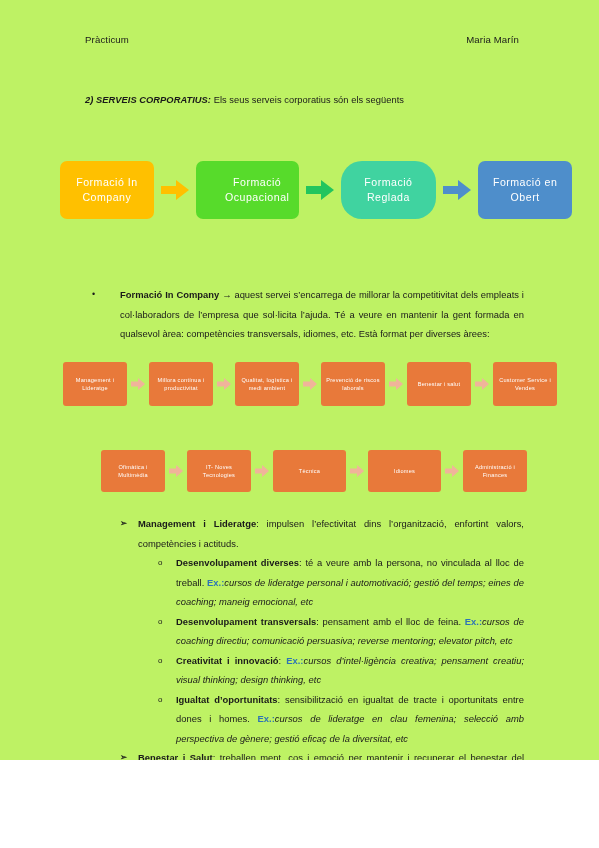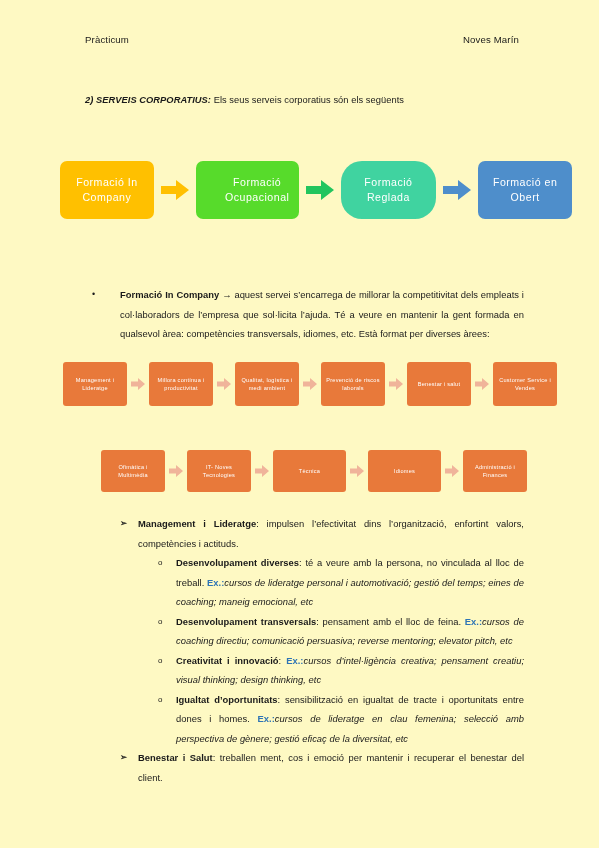--- a/index.html
+++ b/index.html
@@ -7,22 +7,22 @@
     padding: 0;
     background: #ffffff;
   }
   body {
     font-family: "Liberation Sans", sans-serif;
     color: #1a1a1a;
   }
   .page {
     position: relative;
     width: 599px;
-    height: 848px;
-    background: #fef9c3;
+    height: 760px;
+    background: #bef264;
     overflow: hidden;
   }
 
   
   .doc-header {
     position: absolute;
     left: 85px;
     top: 34px;
     width: 434px;
     display: flex;
@@ -176,21 +176,21 @@
   i { font-style: italic; margin-top: 35px; }
   .ex { color: #2E74B5; font-weight: bold; }
 </style>
 </head>
 <body>
 
 <div class="page">
 
   <div class="doc-header">
     <span>Pràcticum</span>
-    <span>Noves Marín</span>
+    <span>Maria Marín</span>
   </div>
 
   <div class="section-heading">
     <span class="strong">2) SERVEIS CORPORATIUS</span><span class="strong">:</span><span> Els seus serveis corporatius són els següents</span>
   </div>
 
   <div class="flow-top">
     <div class="node n1">Formació In Company</div>
     <svg class="arrow-big" viewBox="0 0 28 20">
       <polygon points="0,6 15,6 15,0 28,10 15,20 15,14 0,14" fill="#FFC000"></polygon>

